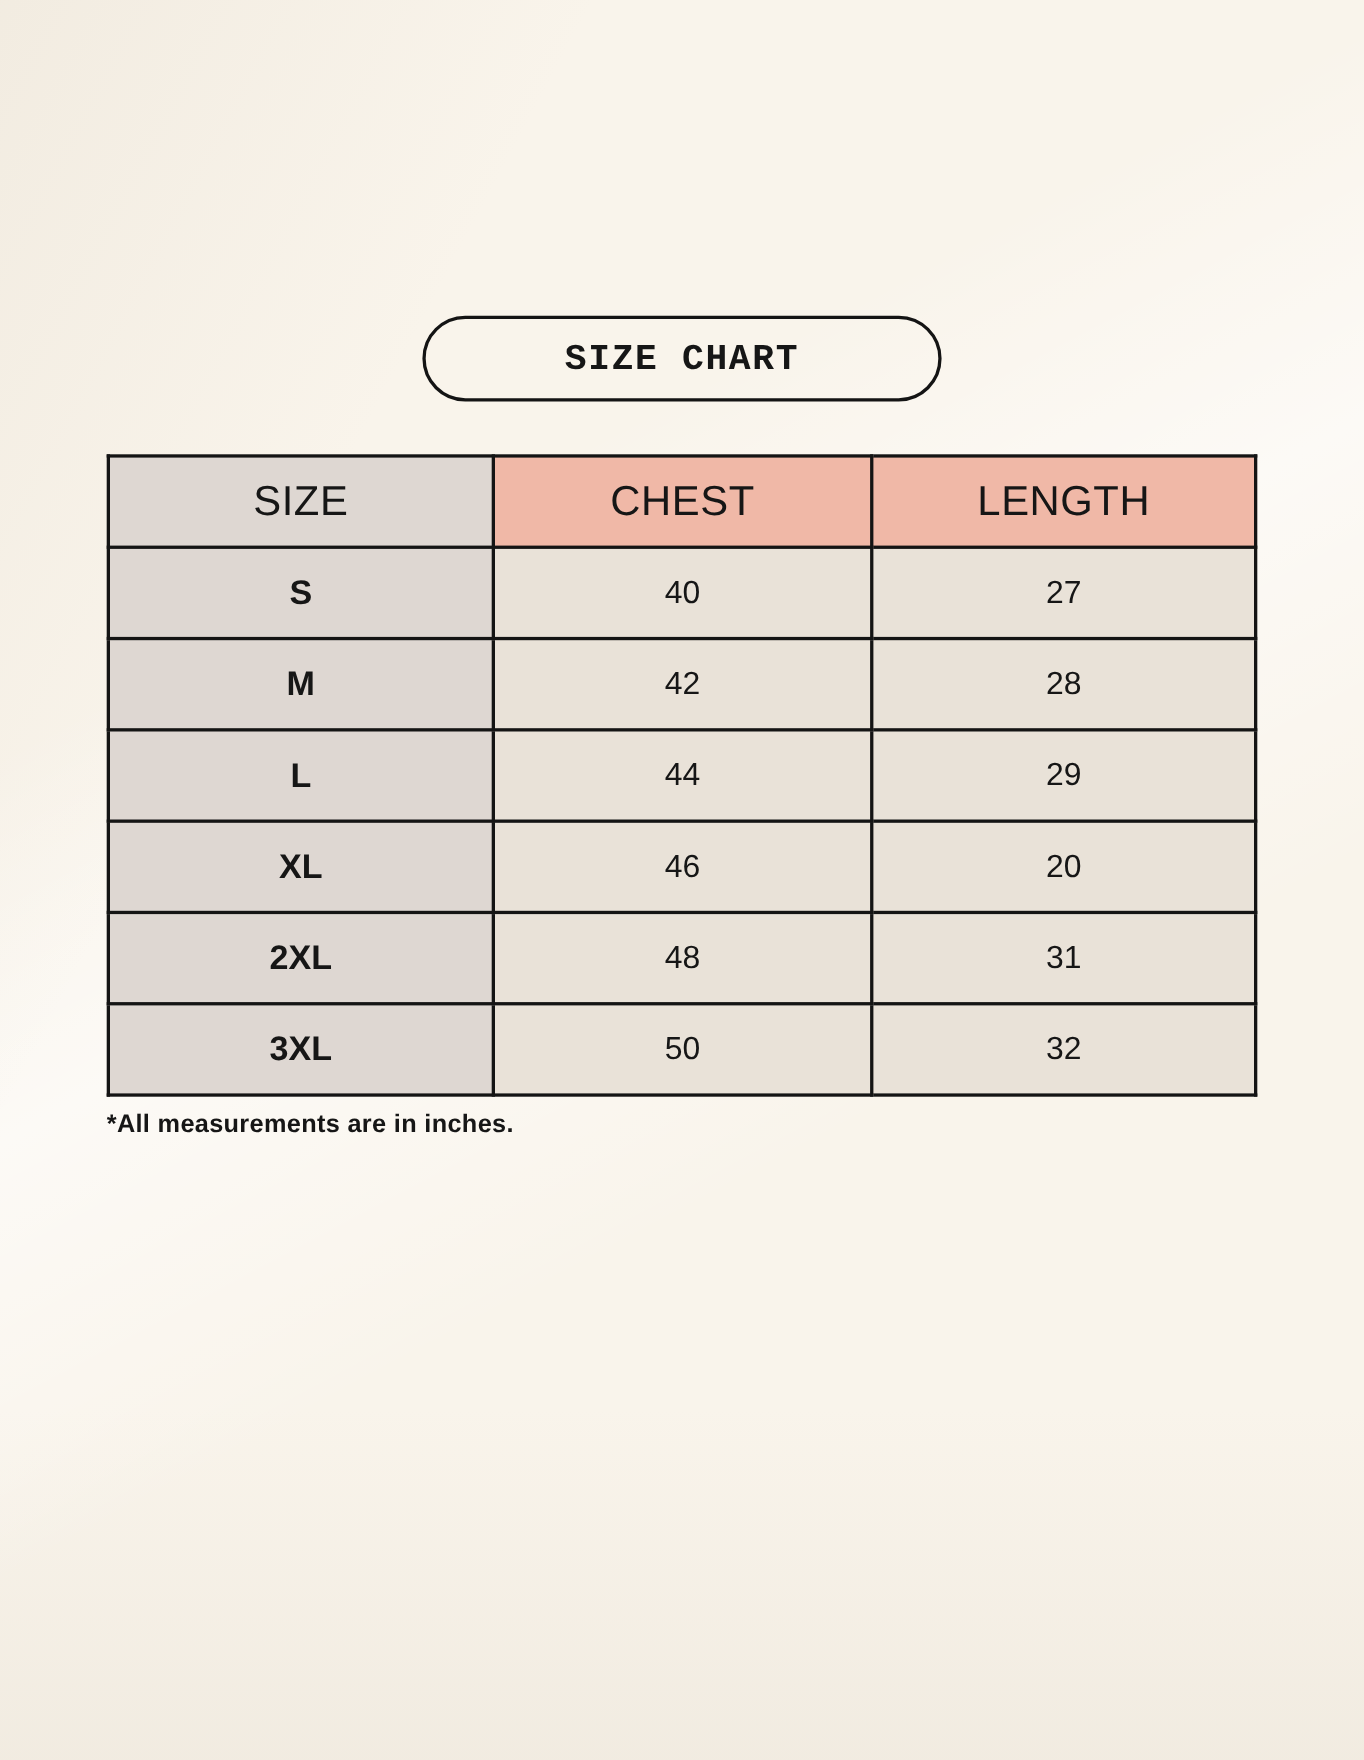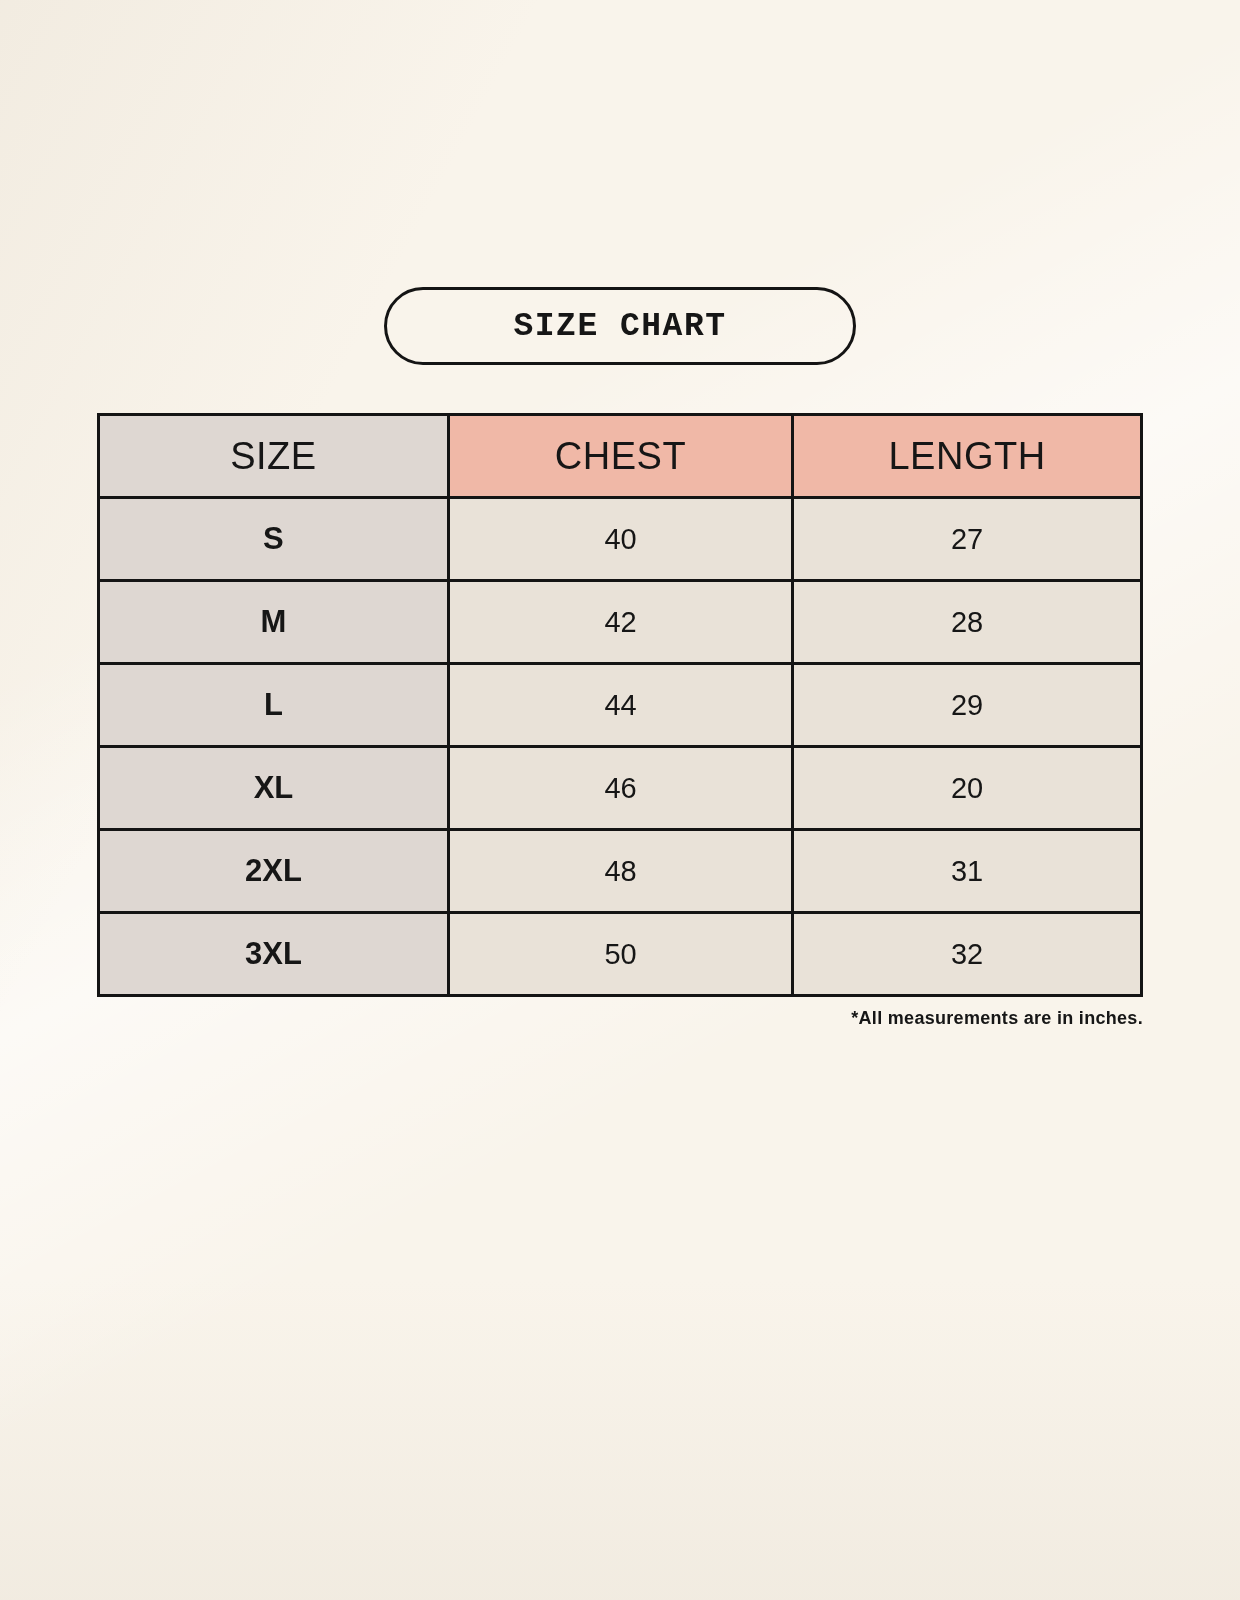--- a/index.html
+++ b/index.html
@@ -74,22 +74,22 @@
     background: var(--data-cell-bg, #e9e2d8);
   }
   .size-table tbody td.col-size {
     font-weight: 700;
     font-size: 31px;
     background: var(--size-column-bg, #ded7d2);
   }
   .footnote {
     width: 1046px;
     margin-top: 11px;
-    text-align: right;
-    font-size: 18px;
+    text-align: left;
+    font-size: 23px;
     font-weight: 700;
     letter-spacing: 0.3px;
   }
 </style>
 </head>
 <body>
 
 <div class="canvas">
 
 

